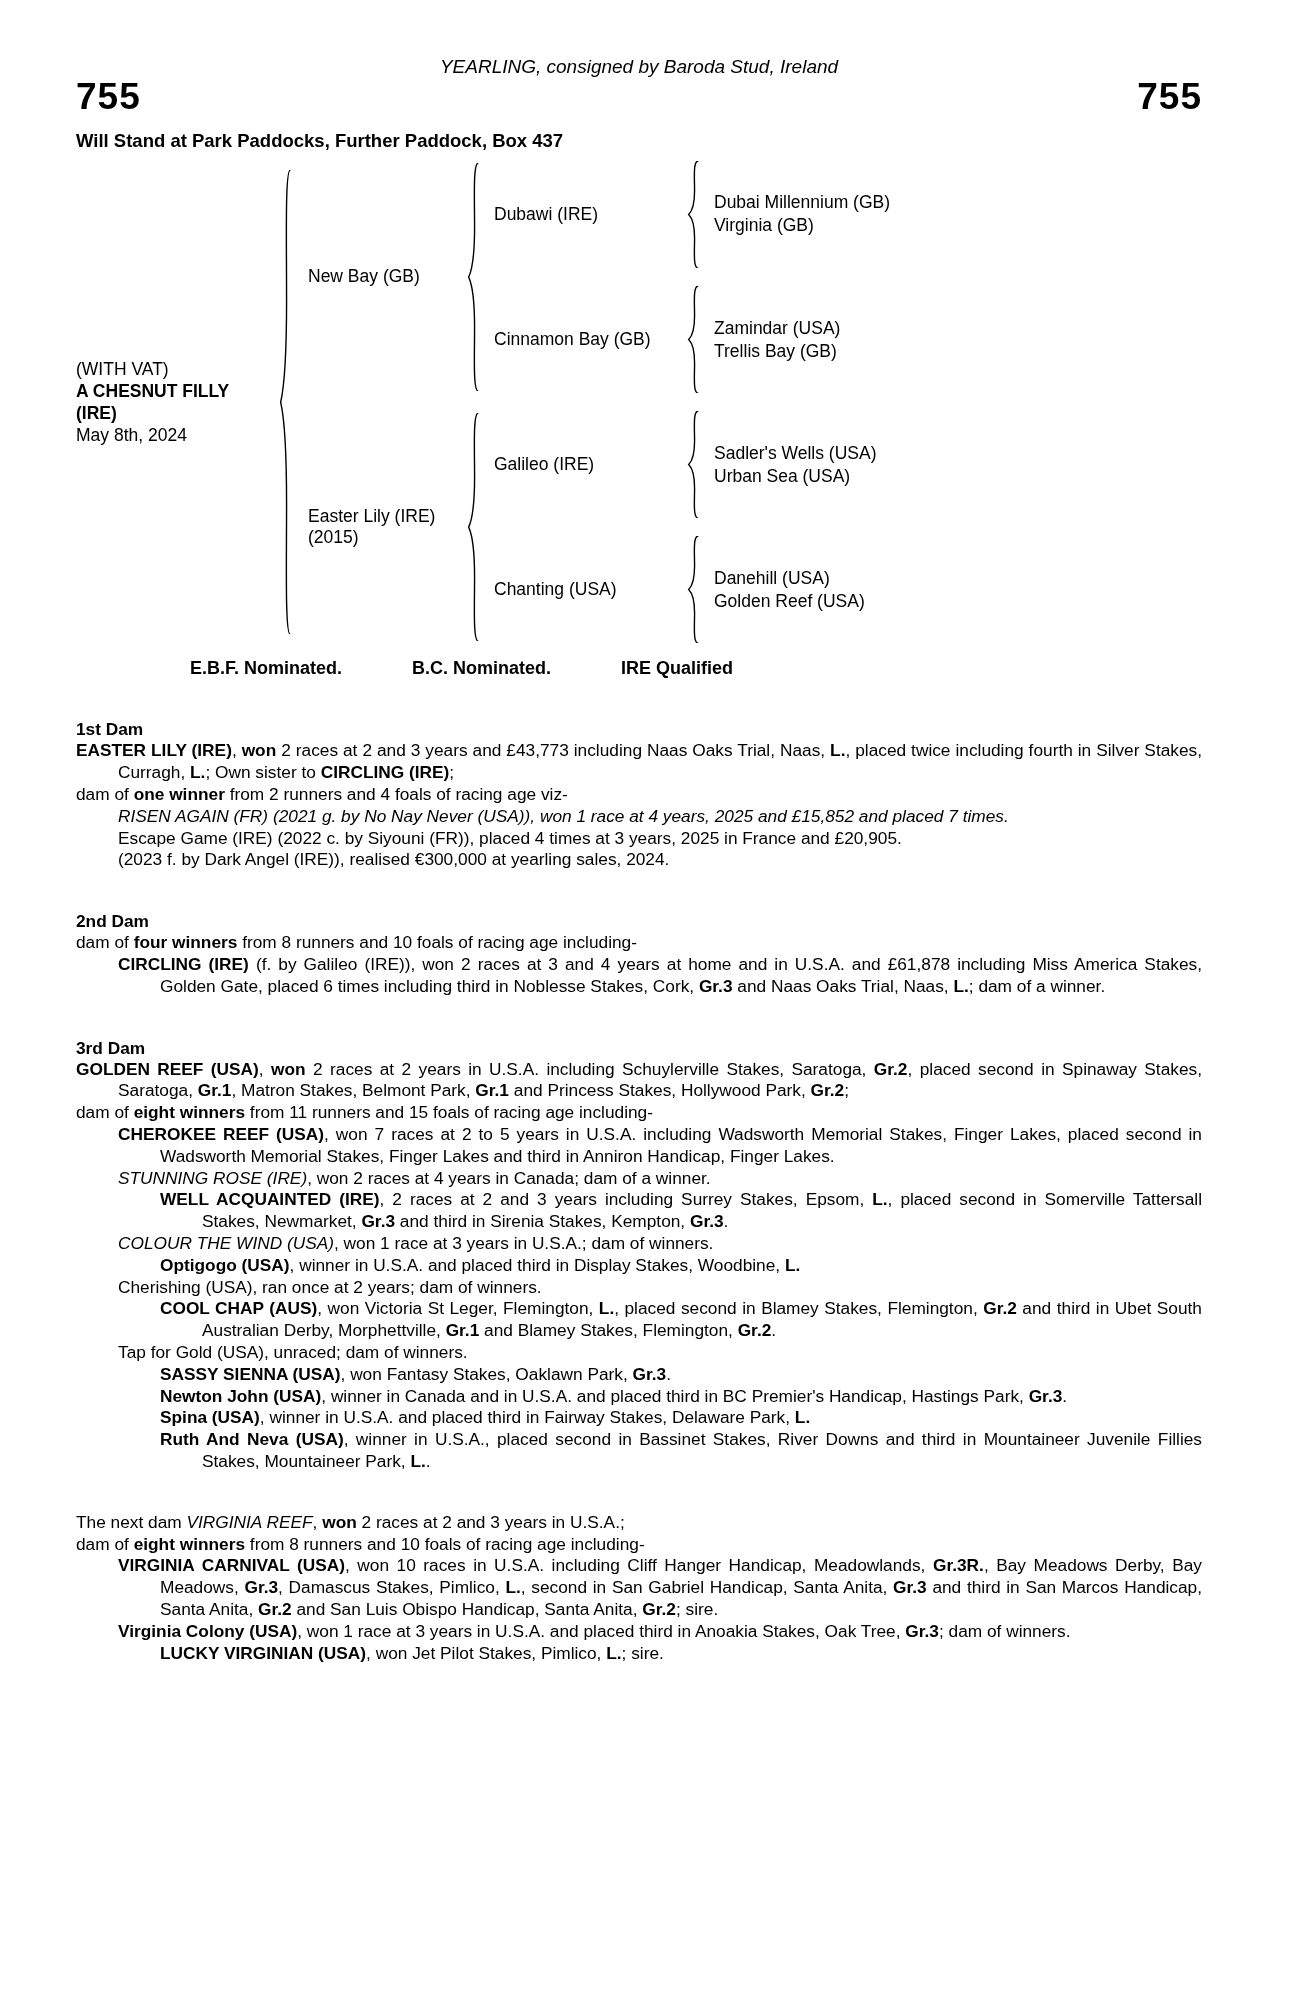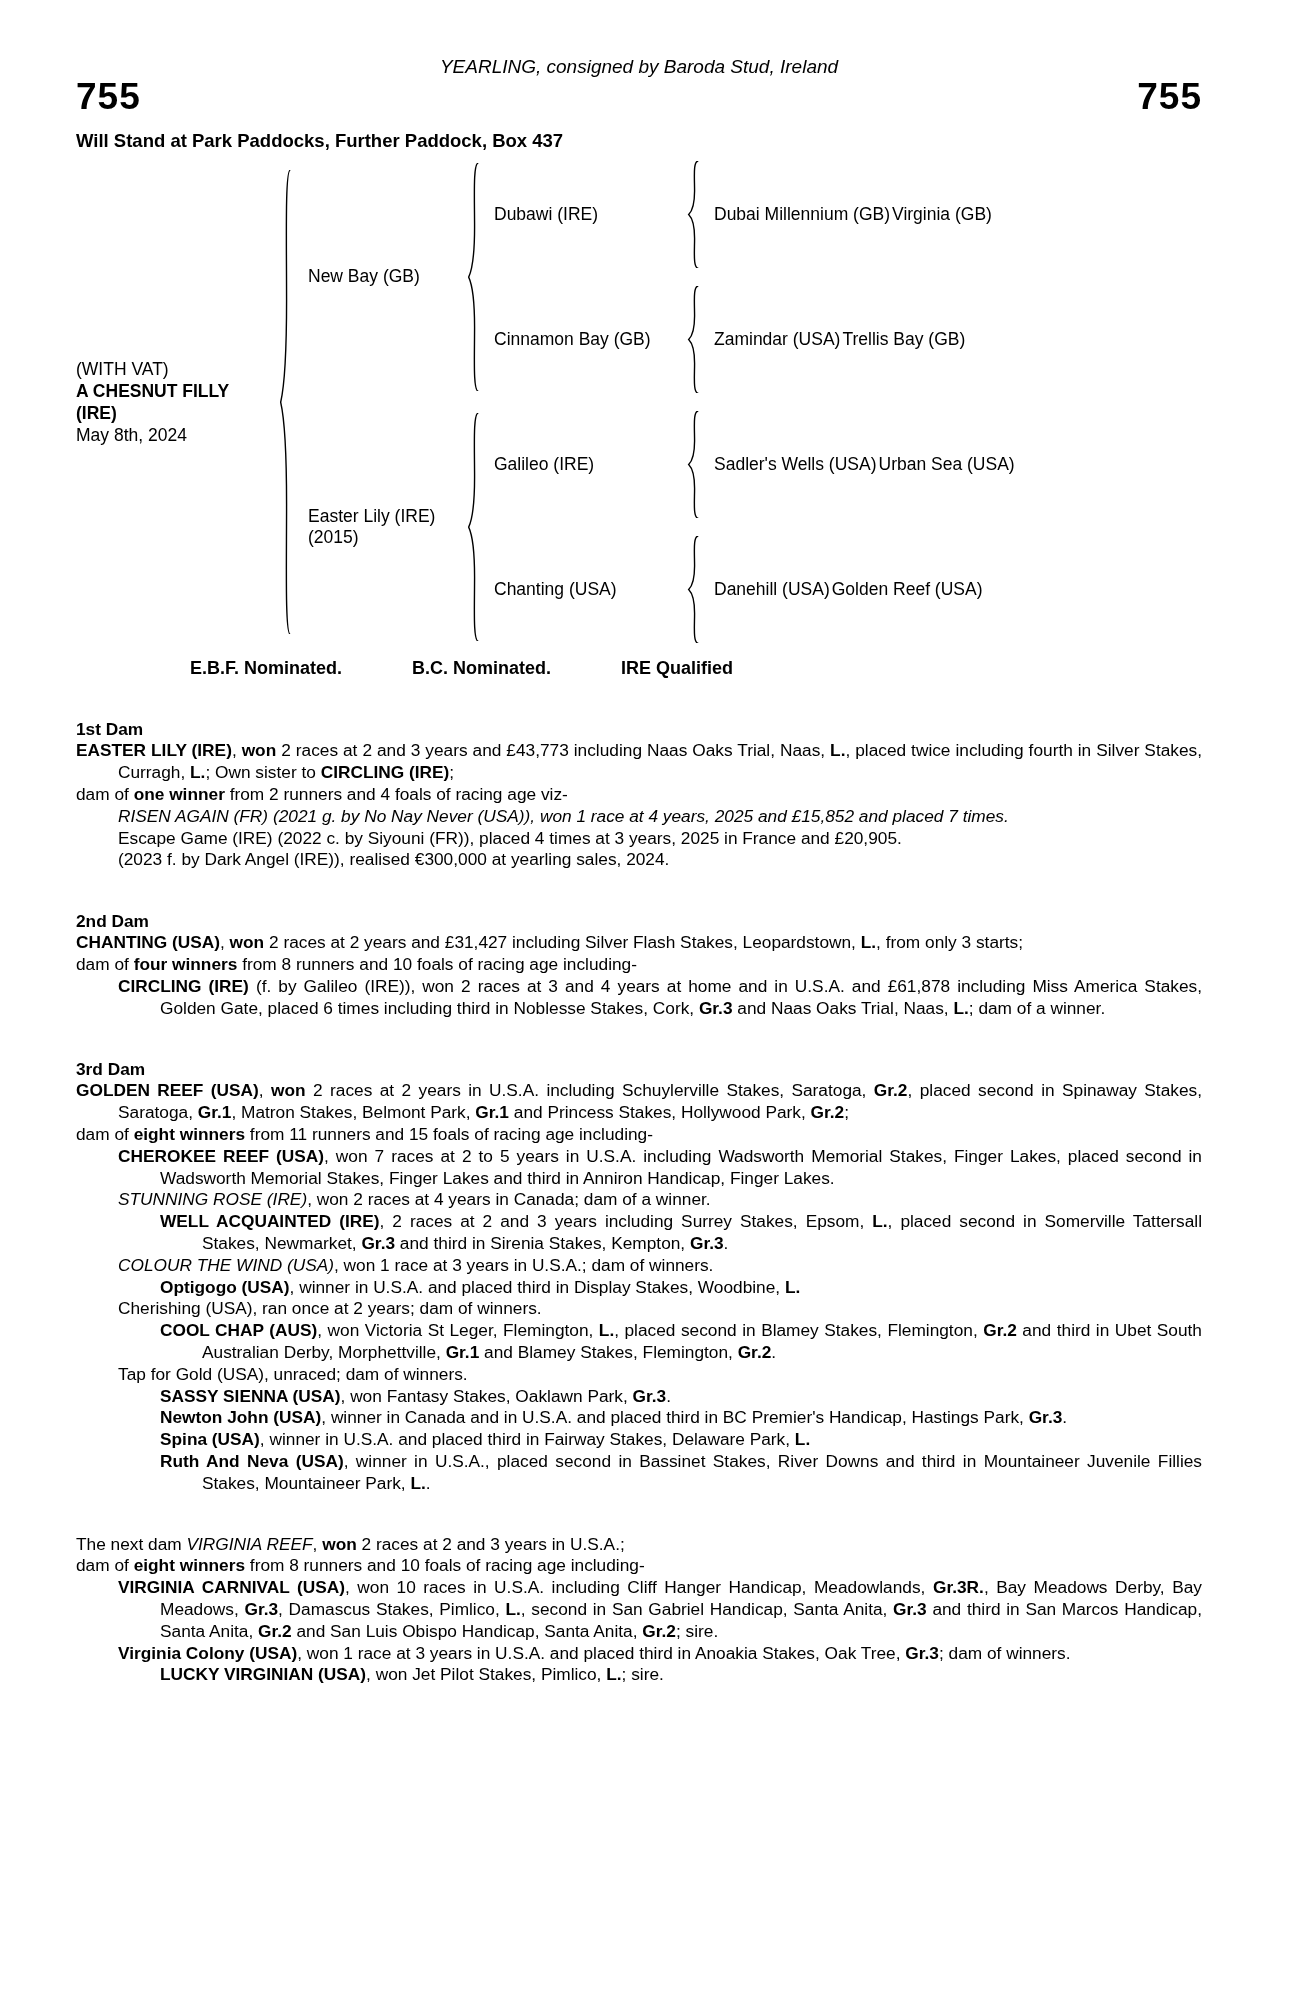--- a/index.html
+++ b/index.html
@@ -20,21 +20,21 @@
   .lot { font-size: 37px; font-weight: bold; line-height: 1.05; letter-spacing: 1px; }
   .stand { font-weight: bold; font-size: 18.5px; margin-top: 13px; }
 
   .pedigree { display: flex; align-items: center; margin-top: 8px; font-size: 17.5px; line-height: 21px; }
   .ped-info { width: 200px; }
   .ped-info div { line-height: 22px; }
   .gen1 { display: flex; flex-direction: column; gap: 16px; }
   .branch { display: flex; align-items: center; }
   .gen2 { display: flex; flex-direction: column; gap: 16px; }
   .sub { display: flex; align-items: center; }
-  .gen3 { display: flex; flex-direction: row; gap: 2px; }
+  .gen3 { display: flex; flex-direction: column; gap: 2px; }
   .gname { white-space: nowrap; }
   .g1 { width: 158px; }
   .g2 { width: 192px; }
 
   .brace { width: 24px; align-self: stretch; display: flex; align-items: stretch; padding: 2px 0; margin-right: 4px; }
   .brace svg { width: 15px; height: 100%; }
   .brace-l { padding: 10px 0; margin: 0 6px 0 2px; }
   .brace-m { padding: 3px 0; }
   .brace-s { padding: 1px 0; }
 
@@ -164,21 +164,20 @@
       <div class="section">
         <div class="sec-head">1st Dam</div>
         <div class="para ind0"><span class="st-b">EASTER LILY (IRE)</span><span>, </span><span class="st-b">won</span><span> 2 races at 2 and 3 years and £43,773 including Naas Oaks Trial, Naas, </span><span class="st-b">L.</span><span>, placed twice including fourth in Silver Stakes, Curragh, </span><span class="st-b">L.</span><span>; Own sister to </span><span class="st-b">CIRCLING (IRE)</span><span>;</span></div>
         <div class="para ind0"><span>dam of </span><span class="st-b">one winner</span><span> from 2 runners and 4 foals of racing age viz-</span></div>
         <div class="para ind1"><span class="st-i">RISEN AGAIN (FR)</span><span class="st-i"> (2021 g. by No Nay Never (USA)), won 1 race at 4 years, 2025 and £15,852 and placed 7 times.</span></div>
         <div class="para ind1"><span>Escape Game (IRE) (2022 c. by Siyouni (FR)), placed 4 times at 3 years, 2025 in France and £20,905.</span></div>
         <div class="para ind1"><span>(2023 f. by Dark Angel (IRE)), realised €300,000 at yearling sales, 2024.</span></div>
       </div>
       <div class="section">
         <div class="sec-head">2nd Dam</div>
-        <div class="para ind0"><span class="st-b">CHANTING (USA)</span><span>, </span><span class="st-b">won</span><span> 2 races at 2 years and £31,427 including Silver Flash Stakes, Leopardstown, </span><span class="st-b">L.</span><span>, from only 3 starts;</span></div>
         <div class="para ind0"><span>dam of </span><span class="st-b">four winners</span><span> from 8 runners and 10 foals of racing age including-</span></div>
         <div class="para ind1"><span class="st-b">CIRCLING (IRE)</span><span> (f. by Galileo (IRE)), won 2 races at 3 and 4 years at home and in U.S.A. and £61,878 including Miss America Stakes, Golden Gate, placed 6 times including third in Noblesse Stakes, Cork, </span><span class="st-b">Gr.3</span><span> and Naas Oaks Trial, Naas, </span><span class="st-b">L.</span><span>; dam of a winner.</span></div>
       </div>
       <div class="section">
         <div class="sec-head">3rd Dam</div>
         <div class="para ind0"><span class="st-b">GOLDEN REEF (USA)</span><span>, </span><span class="st-b">won</span><span> 2 races at 2 years in U.S.A. including Schuylerville Stakes, Saratoga, </span><span class="st-b">Gr.2</span><span>, placed second in Spinaway Stakes, Saratoga, </span><span class="st-b">Gr.1</span><span>, Matron Stakes, Belmont Park, </span><span class="st-b">Gr.1</span><span> and Princess Stakes, Hollywood Park, </span><span class="st-b">Gr.2</span><span>;</span></div>
         <div class="para ind0"><span>dam of </span><span class="st-b">eight winners</span><span> from 11 runners and 15 foals of racing age including-</span></div>
         <div class="para ind1"><span class="st-b">CHEROKEE REEF (USA)</span><span>, won 7 races at 2 to 5 years in U.S.A. including Wadsworth Memorial Stakes, Finger Lakes, placed second in Wadsworth Memorial Stakes, Finger Lakes and third in Anniron Handicap, Finger Lakes.</span></div>
         <div class="para ind1"><span class="st-i">STUNNING ROSE (IRE)</span><span>, won 2 races at 4 years in Canada; dam of a winner.</span></div>
         <div class="para ind2"><span class="st-b">WELL ACQUAINTED (IRE)</span><span>, 2 races at 2 and 3 years including Surrey Stakes, Epsom, </span><span class="st-b">L.</span><span>, placed second in Somerville Tattersall Stakes, Newmarket, </span><span class="st-b">Gr.3</span><span> and third in Sirenia Stakes, Kempton, </span><span class="st-b">Gr.3</span><span>.</span></div>

